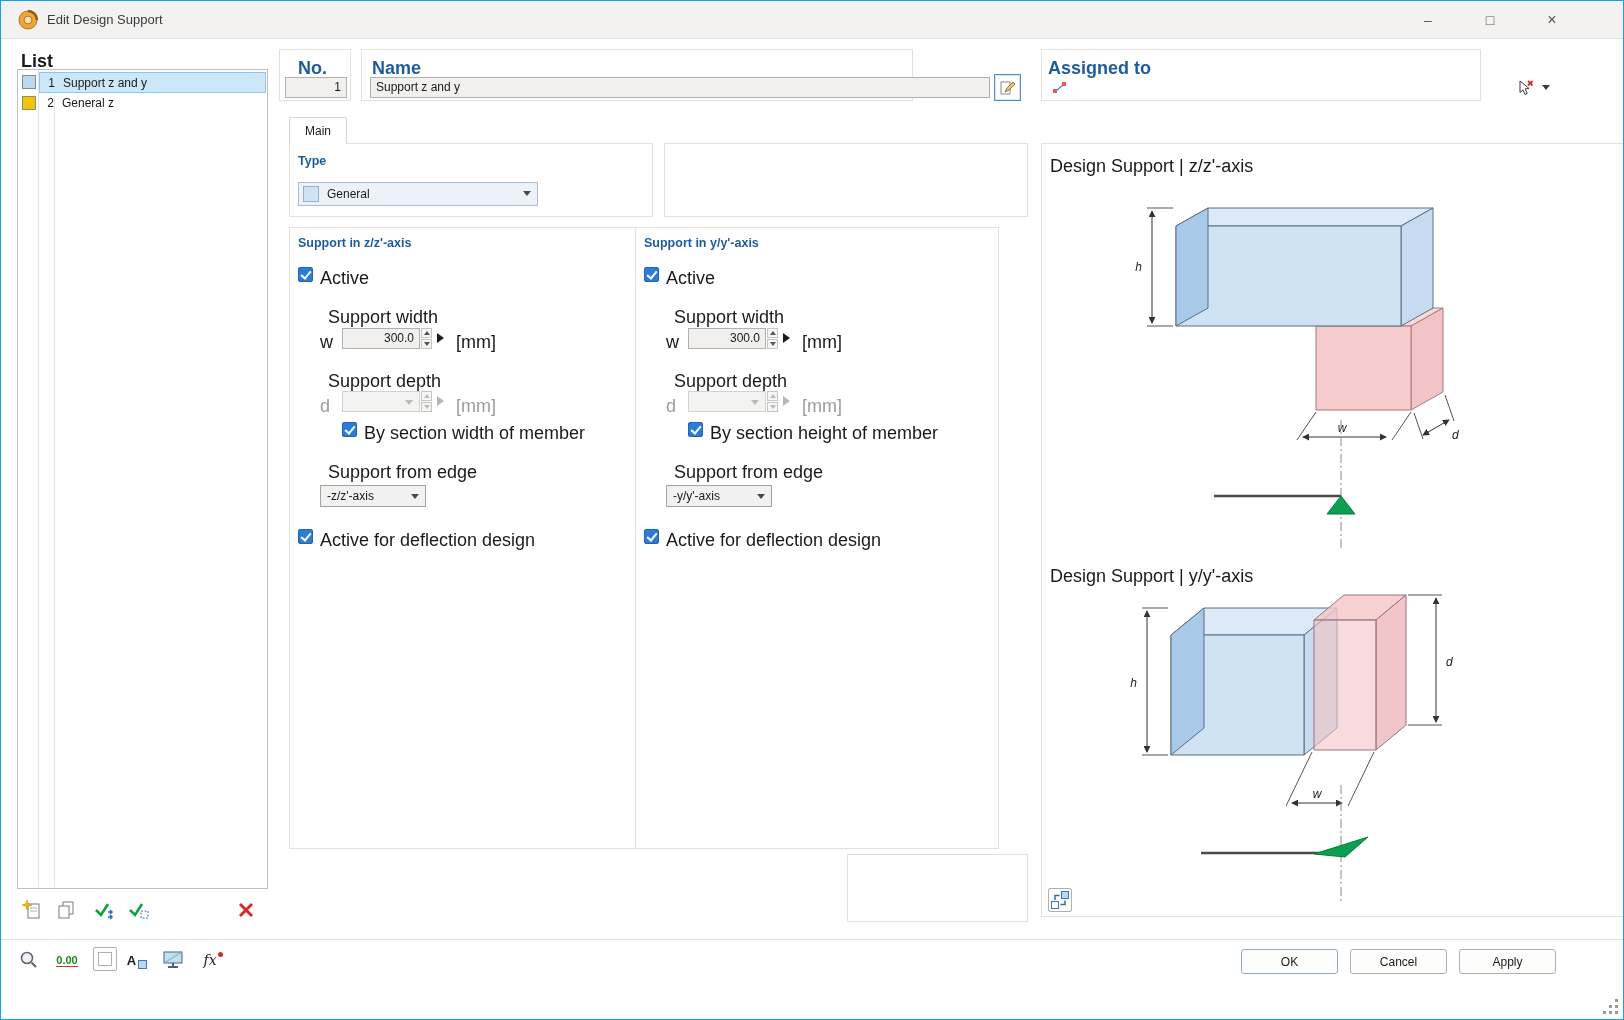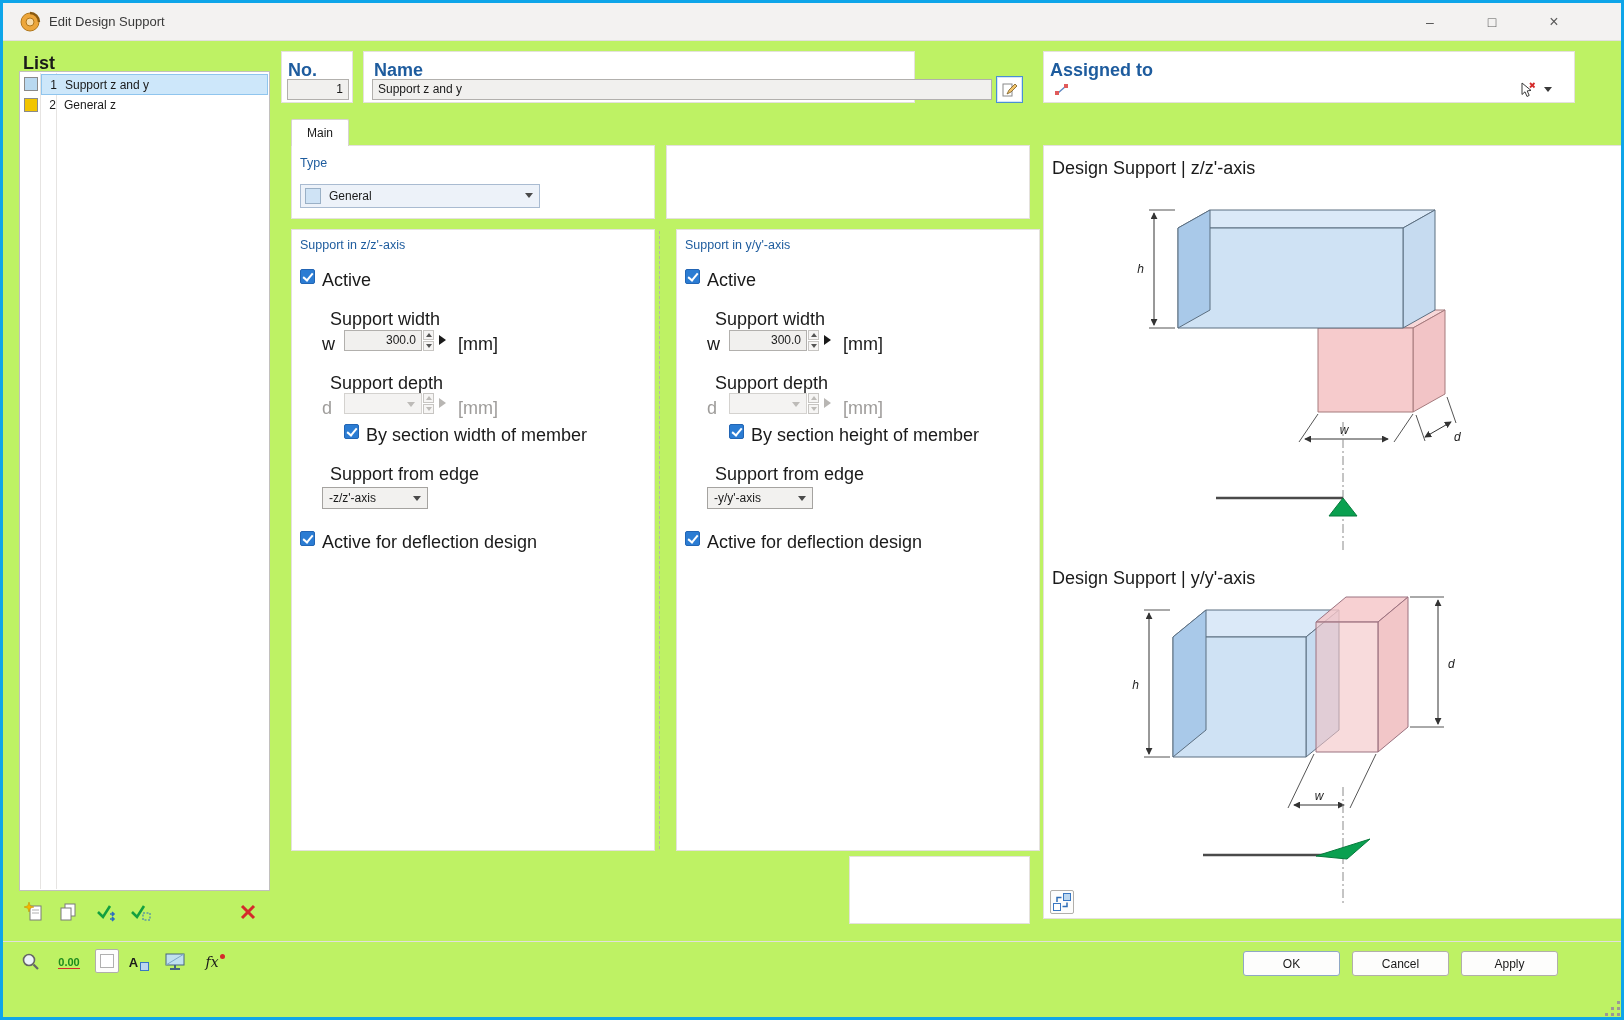--- a/index.html
+++ b/index.html
@@ -1,27 +1,27 @@
 <!DOCTYPE html>
 <html><head>
 <meta charset="utf-8">
 <style>
   *{box-sizing:border-box;margin:0;padding:0}
   body{margin:0;background:#6b6b6b;font-family:"Liberation Sans","DejaVu Sans",sans-serif}
-  .dialog{position:relative;width:1624px;height:1020px;background:#bef264;border:3px solid #0ea5e9;
+  .dialog{position:relative;width:1624px;height:1020px;background:#ffffff;border:1px solid #0ea5e9;
           font-size:12px;color:#1a1a1a;overflow:hidden}
   .abs{position:absolute}
   
   .titlebar{position:absolute;left:0;top:0;right:0;height:38px;background:#f3f2f1;border-bottom:1px solid #e2e0dd}
   .title-text{position:absolute;left:46px;top:11px;font-size:13px;color:#3a3a3a}
   .winbtn{position:absolute;top:0;width:58px;height:37px;display:flex;align-items:center;justify-content:center;
           color:#5a5a5a;font-size:14px}
   
   .panel{position:absolute;background:#ffffff;border:1px solid #e4e1dd}
-  .sec-title{position:absolute;color:#1e5c9e;font-weight:normal;font-size:12.5px}
+  .sec-title{position:absolute;color:#1e5c9e;font-weight:bold;font-size:12.5px}
   .lbl{position:absolute;font-size:18px;color:#1a1a1a;white-space:nowrap}
   .lbl.dis{color:#9e9c9a}
   .lbl.blue{color:#1e5c9e;font-weight:bold}
   
   .field{position:absolute;background:#f1f0ee;border:1px solid #b2b0ad;height:21px;font-size:12px;
          line-height:19px;padding:0 5px;white-space:nowrap;overflow:hidden}
   .field.right{text-align:right}
   .dd{position:absolute;background:#f2f1ef;border:1px solid #a5a3a0;height:22px;line-height:20px;
       padding:0 18px 0 6px;white-space:nowrap}
   .dd::after{content:"";position:absolute;right:6px;top:8px;border-left:4px solid transparent;
@@ -138,36 +138,36 @@
     </svg>
   </div>
   <div class="iconbtn" style="left:232px;top:896px;width:26px;height:26px">
     <svg width="18" height="18" viewBox="0 0 18 18">
       <line x1="3" y1="3" x2="15" y2="15" stroke="#d42b2b" stroke-width="3"></line>
       <line x1="15" y1="3" x2="3" y2="15" stroke="#d42b2b" stroke-width="3"></line>
     </svg>
   </div>
 
   <div class="panel" style="left:278px;top:48px;width:72px;height:52px">
-    <span class="lbl blue" style="left:6px;top:8px">No.</span>
+    <span class="lbl blue" style="left:18px;top:8px">No.</span>
     <div class="field right" style="left:5px;top:27px;width:62px">1</div>
   </div>
 
   <div class="panel" style="left:360px;top:48px;width:552px;height:52px">
     <span class="lbl blue" style="left:10px;top:8px">Name</span>
     <div class="field" style="left:8px;top:27px;width:620px">Support z and y</div>
     <div class="iconbtn focus" style="left:632px;top:24px;width:27px;height:27px">
       <svg width="17" height="17" viewBox="0 0 17 17">
         <rect x="2" y="3" width="9" height="12" fill="#fff" stroke="#8a8a8a"></rect>
         <path d="M6,13 L8,9 L14,3 L16,5 L10,11 Z" fill="#f1c36a" stroke="#7a5a20" stroke-width="0.8"></path>
       </svg>
     </div>
   </div>
 
-  <div class="panel" style="left:1040px;top:48px;width:532px;height:52px">
+  <div class="panel" style="left:1040px;top:48px;width:440px;height:52px">
     <span class="lbl blue" style="left:6px;top:8px">Assigned to</span>
     <svg class="abs" style="left:11px;top:31px" width="14" height="13" viewBox="0 0 14 13">
       <line x1="3" y1="10" x2="11" y2="3" stroke="#5e86c0" stroke-width="1.4"></line>
       <rect x="0" y="8" width="4" height="4" fill="#e05b5b"></rect>
       <rect x="9" y="1" width="4" height="4" fill="#e05b5b"></rect>
     </svg>
     <div class="iconbtn" style="left:470px;top:26px;width:26px;height:24px">
       <svg width="18" height="18" viewBox="0 0 18 18">
         <path d="M4,2 L4,13.5 L7,10.8 L9,15.5 L11.2,14.4 L9.2,9.9 L13,9.4 Z" fill="#fff" stroke="#3a3a3a"></path>
         <line x1="12" y1="2" x2="16.5" y2="6.5" stroke="#d42b2b" stroke-width="1.8"></line>
@@ -224,21 +224,21 @@
     <div class="dd" style="left:30px;top:257px;width:106px">
       <span>-z/z'-axis</span>
     </div>
 
     <span class="cb" style="left:8px;top:301px"></span>
     <span class="lbl" style="left:30px;top:302px">Active for deflection design</span>
   </div>
 
   <div class="splitter" style="left:656px;top:228px;height:618px"></div>
 
-  <div class="panel" style="left:673px;top:226px;width:364px;height:622px">
+  <div class="panel" style="left:634px;top:226px;width:364px;height:622px">
     <span class="sec-title" style="left:8px;top:8px">Support in y/y'-axis</span>
 
     <span class="cb" style="left:8px;top:39px"></span>
     <span class="lbl" style="left:30px;top:40px">Active</span>
 
     <span class="lbl" style="left:38px;top:79px">Support width</span>
     <span class="lbl" style="left:30px;top:104px">w</span>
     <div class="field right" style="left:52px;top:100px;width:78px">300.0</div>
     <span class="spin" style="left:131px;top:100px">
         <i class="up"></i>

